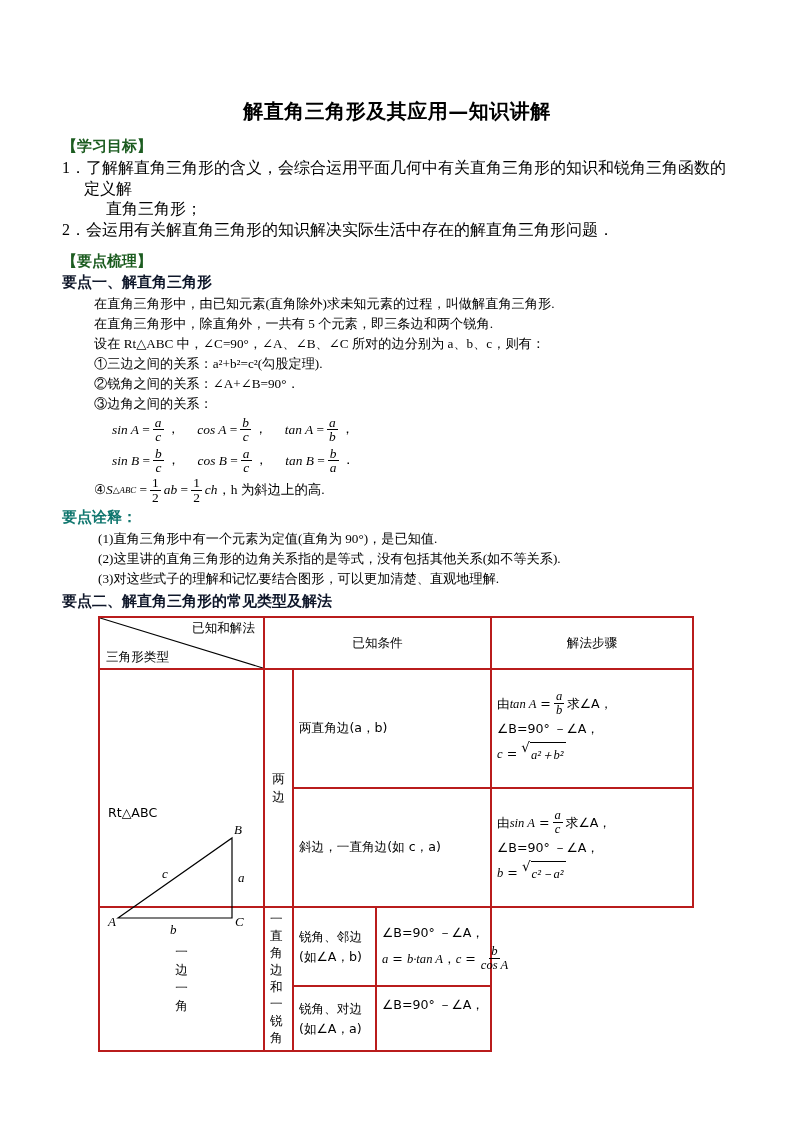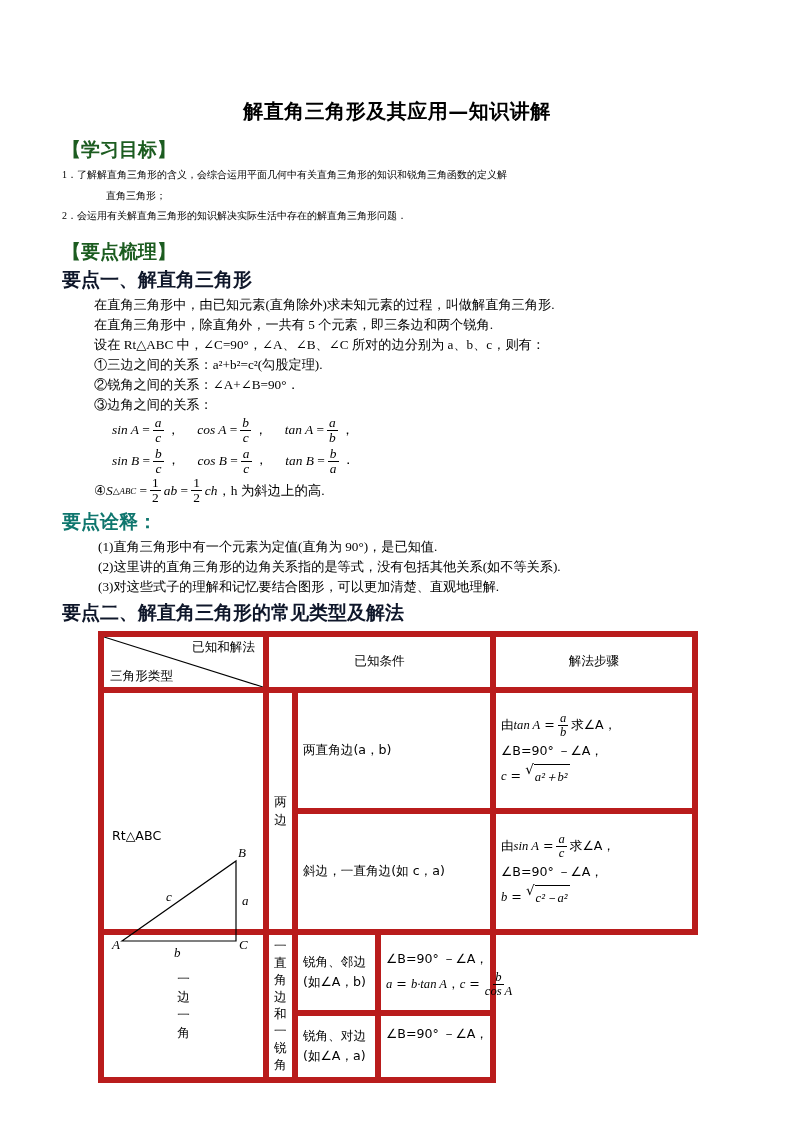--- a/index.html
+++ b/index.html
@@ -32,41 +32,41 @@
     padding-top: 98px;
     font-family: "DejaVu Serif", "Liberation Serif", serif;
   }
 
   
   .content {
     padding: 0 60px 0 62px;
   }
   .sec-head {
     font-weight: bold;
-    font-size: 19px;
+    font-size: 15px;
     margin-top: 12px;
     margin-bottom: 2px;
     font-family: "DejaVu Sans", "Liberation Sans", sans-serif;
   }
   .sec-head.green { color: #1c5c20; }
   .sec-head.orange { color: #0f172a; }
   .sec-head.purple { color: #0f766e; }
 
   .line {
     font-size: 13.2px;
     line-height: 20px;
     white-space: nowrap;
   }
   .numlist {
     margin: 0;
     padding: 0;
     list-style: none;
   }
   .numlist li {
-    font-size: 10px;
+    font-size: 16px;
     line-height: 20.5px;
     padding-left: 22px;
     text-indent: -22px;
     margin-bottom: 0;
   }
   .numlist li .wrap2 {
     display: block;
     text-indent: 0;
     padding-left: 22px;
   }
@@ -114,21 +114,21 @@
   .fblock .gap { display:inline-block; width: 14px; }
 
   
   .tbl-wrap { padding-left: 98px; margin-top: 5px; }
   table.main {
     border-collapse: collapse;
     width: 594px;
     table-layout: fixed;
   }
   table.main td, table.main th {
-    border: 6px solid #b91c1c;
+    border: 2px solid #b91c1c;
     padding: 3px 5px;
     font-size: 12.6px;
     vertical-align: middle;
     font-weight: normal;
     font-family: "DejaVu Sans", "Liberation Sans", sans-serif;
   }
   td.hdr { text-align: center; height: 44px; }
 
   
   td.diag {

